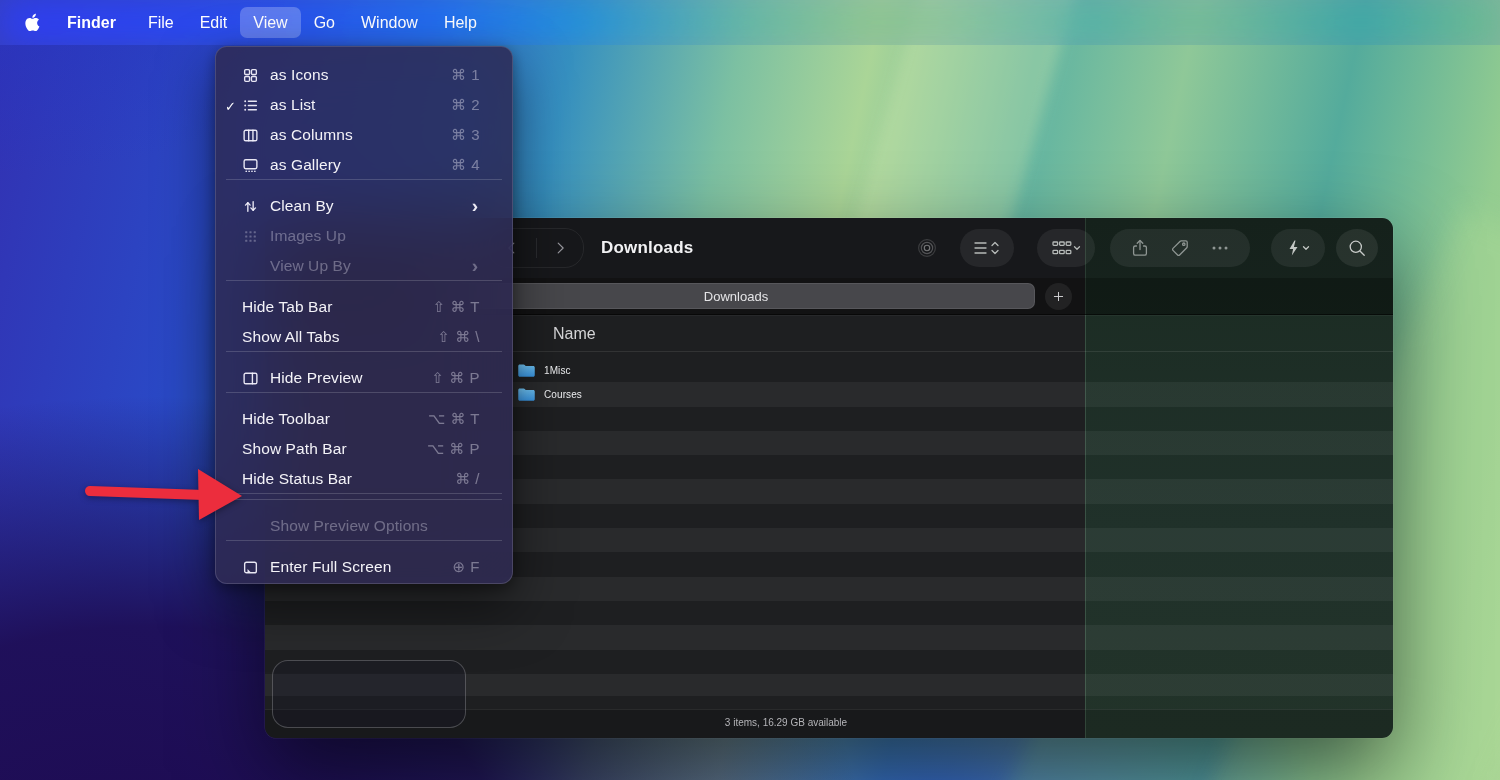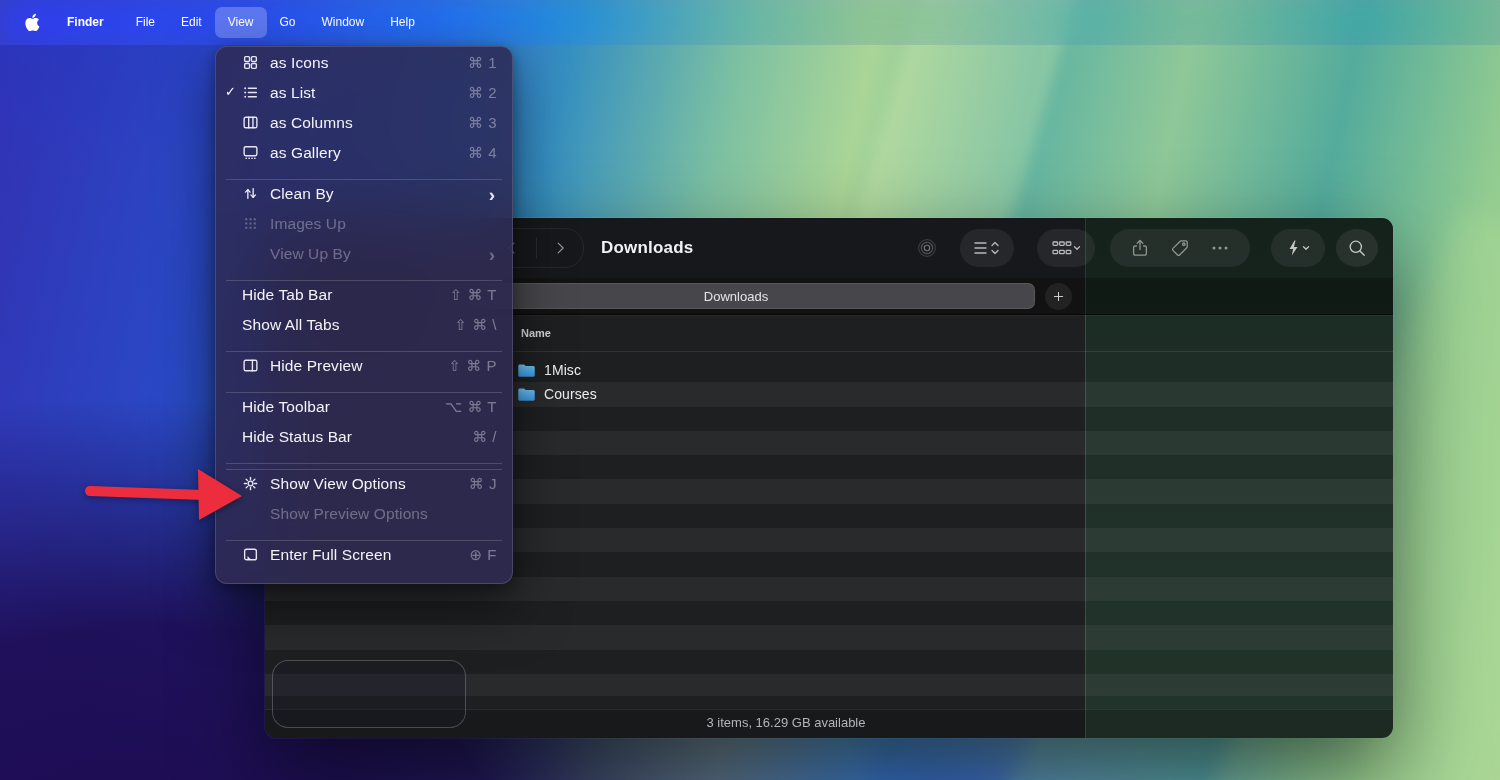--- a/index.html
+++ b/index.html
@@ -16,31 +16,31 @@
   .s2{left:83%;top:28%;width:260px;height:130%;transform:rotate(24deg);background:rgba(180,222,152,.30);filter:blur(12px);}
   .s3{left:68%;top:45%;width:170px;height:110%;transform:rotate(26deg);background:rgba(120,195,150,.28);filter:blur(9px);}
 
   
   .menubar{position:absolute;left:0;top:0;right:0;height:45px;display:flex;align-items:center;
     padding-left:20px;background:rgba(95,115,205,.20);backdrop-filter:blur(18px) saturate(1.5);
     color:#fff;z-index:9;}
   .apple{width:18px;height:20px;margin:0 12px 0 4px;display:flex;align-items:center;color:#fff;}
   .apple svg{width:16px;height:19px;}
   .mb-items{display:flex;align-items:center;height:100%;}
-  .mb-item{padding:0 13px;height:31px;line-height:31px;border-radius:7px;font-size:12px;color:#fff;}
+  .mb-item{padding:0 13px;height:31px;line-height:31px;border-radius:7px;font-size:16px;color:#fff;}
   .mb-item.bold{font-weight:700;margin-right:6px;}
   .mb-item.active{background:rgba(255,255,255,.24);}
 
   
   .vmenu{position:absolute;left:215px;top:46px;width:296px;border-radius:12px;
     background:rgba(47,42,82,.88);backdrop-filter:blur(35px) saturate(1.6);
     border:0.5px solid rgba(255,255,255,.14);
     box-shadow:0 22px 55px rgba(0,0,0,.5), 0 4px 14px rgba(0,0,0,.35);
     padding:7px 0;z-index:10;}
-  .vm-item{height:30px;display:flex;align-items:flex-start;padding:0 15px 0 9px;font-size:15.5px;color:#f4f3f8;}
+  .vm-item{height:30px;display:flex;align-items:flex-end;padding:0 32px 0 9px;font-size:15.5px;color:#f4f3f8;}
   .vm-check{width:17px;font-size:13px;font-weight:700;color:#fff;flex:0 0 auto;}
   .vm-ic{width:20px;margin-right:8px;display:flex;align-items:center;color:rgba(242,240,252,.95);flex:0 0 auto;}
   .vm-ic svg{width:17px;height:17px;display:block;}
   .vm-label{flex:1;white-space:nowrap;letter-spacing:.1px;}
   .vm-short{color:rgba(235,233,245,.42);font-size:15px;letter-spacing:.5px;white-space:pre;}
   .vm-sub{color:#eceaf4;font-size:19px;font-weight:600;line-height:1;margin-right:2px;}
   .vm-item.disabled .vm-label{color:rgba(240,238,250,.34);}
   .vm-item.disabled .vm-ic{color:rgba(240,238,250,.30);}
   .vm-item.disabled .vm-sub{color:rgba(240,238,250,.34);}
   .vm-div{height:1px;background:rgba(255,255,255,.16);margin:5px 10px;}
@@ -86,32 +86,32 @@
     border-bottom:1px solid rgba(0,0,0,.55);box-sizing:border-box;}
   .tab{position:absolute;left:172px;top:5px;width:598px;height:26px;border-radius:7px;background:#47474b;
     border:0.5px solid rgba(255,255,255,.09);color:#e5e5e7;font-size:13px;
     display:flex;align-items:center;justify-content:center;box-sizing:border-box;}
   .newtab{position:absolute;left:780px;top:5px;width:27px;height:27px;border-radius:50%;
     background:rgba(255,255,255,.07);color:#cfcfd2;display:flex;align-items:center;justify-content:center;}
   .newtab svg{width:15px;height:15px;}
 
   .wheader{position:absolute;top:97px;left:0;right:0;height:37px;border-bottom:1px solid rgba(255,255,255,.085);
     border-top:1px solid rgba(255,255,255,.04);box-sizing:border-box;}
-  .wheader .col{position:absolute;left:256px;top:0;line-height:35px;font-size:11px;font-weight:700;color:#d5d5d7;}
+  .wheader .col{position:absolute;left:288px;top:0;line-height:35px;font-size:16px;font-weight:400;color:#d5d5d7;}
 
   .wrows{position:absolute;top:140px;left:0;right:0;}
   .frow{height:24.3px;display:flex;align-items:center;padding-left:252px;gap:8px;}
   .ficon{display:flex;align-items:center;}
   .ficon svg{width:19px;height:15px;display:block;}
-  .fname{font-size:14px;color:#edeef0;letter-spacing:.1px;}
+  .fname{font-size:10px;color:#edeef0;letter-spacing:.1px;}
 
   .wstatus{position:absolute;left:0;right:0;bottom:0;height:28px;border-top:1px solid rgba(255,255,255,.075);
     background:rgba(0,0,0,.17);}
   .wstatus .txt{position:absolute;left:222px;width:598px;top:0;line-height:26px;text-align:center;
-    font-size:13px;color:#b4b4b8;}
+    font-size:10px;color:#b4b4b8;}
 </style>
 </head>
 <body>
 
 <div class="desktop" data-name="desktop">
   <div class="streak s1" data-name="wallpaper-streak"></div>
   <div class="streak s2" data-name="wallpaper-streak"></div>
   <div class="streak s3" data-name="wallpaper-streak"></div>
 
   <div class="fwindow" data-name="finder-window">
@@ -397,38 +397,32 @@
         </span>
         <span class="vm-label" data-name="menu-item-label">Hide Preview</span>
         <span class="vm-short" data-name="menu-item-shortcut">⇧ ⌘ P</span>
       </div>
       <div class="vm-div" data-name="menu-divider"></div>
       <div class="vm-item" data-name="menu-item-hide-toolbar">
         <span class="vm-check" data-name="check-spacer"></span>
         <span class="vm-label" data-name="menu-item-label">Hide Toolbar</span>
         <span class="vm-short" data-name="menu-item-shortcut">⌥ ⌘ T</span>
       </div>
+      <div class="vm-item" data-name="menu-item-show-path-bar">
+        <span class="vm-check" data-name="check-spacer"></span>
+        <span class="vm-label" data-name="menu-item-label">Show Path Bar</span>
+        <span class="vm-short" data-name="menu-item-shortcut">⌥ ⌘ P</span>
+      </div>
       <div class="vm-item" data-name="menu-item-hide-status-bar">
         <span class="vm-check" data-name="check-spacer"></span>
         <span class="vm-label" data-name="menu-item-label">Hide Status Bar</span>
         <span class="vm-short" data-name="menu-item-shortcut">⌘ /</span>
       </div>
       <div class="vm-div" data-name="menu-divider"></div>
       <div class="vm-div" data-name="menu-divider"></div>
-      <div class="vm-item" data-name="menu-item-show-view-options">
-        <span class="vm-check" data-name="check-spacer"></span>
-        <span class="vm-ic" data-name="view-options-gear-icon">
-          <svg viewBox="0 0 16 16" stroke="currentColor" fill="none" stroke-width="1.3" stroke-linecap="round" stroke-linejoin="round">
-            <circle cx="8" cy="8" r="2.2"></circle>
-            <path d="M8 2.2v2M8 11.8v2M2.2 8h2M11.8 8h2M3.9 3.9l1.4 1.4M10.7 10.7l1.4 1.4M12.1 3.9l-1.4 1.4M5.3 10.7l-1.4 1.4"></path>
-          </svg>
-        </span>
-        <span class="vm-label" data-name="menu-item-label">Show View Options</span>
-        <span class="vm-short" data-name="menu-item-shortcut">⌘ J</span>
-      </div>
       <div class="vm-item disabled" data-name="menu-item-show-preview-options">
         <span class="vm-check" data-name="check-spacer"></span>
         <span class="vm-ic" data-name="icon-spacer"></span>
         <span class="vm-label" data-name="menu-item-label">Show Preview Options</span>
       </div>
       <div class="vm-div" data-name="menu-divider"></div>
       <div class="vm-item" data-name="menu-item-enter-full-screen">
         <span class="vm-check" data-name="check-spacer"></span>
         <span class="vm-ic" data-name="enter-full-screen-icon">
           <svg viewBox="0 0 16 16" stroke="currentColor" fill="none" stroke-width="1.3" stroke-linecap="round" stroke-linejoin="round">

